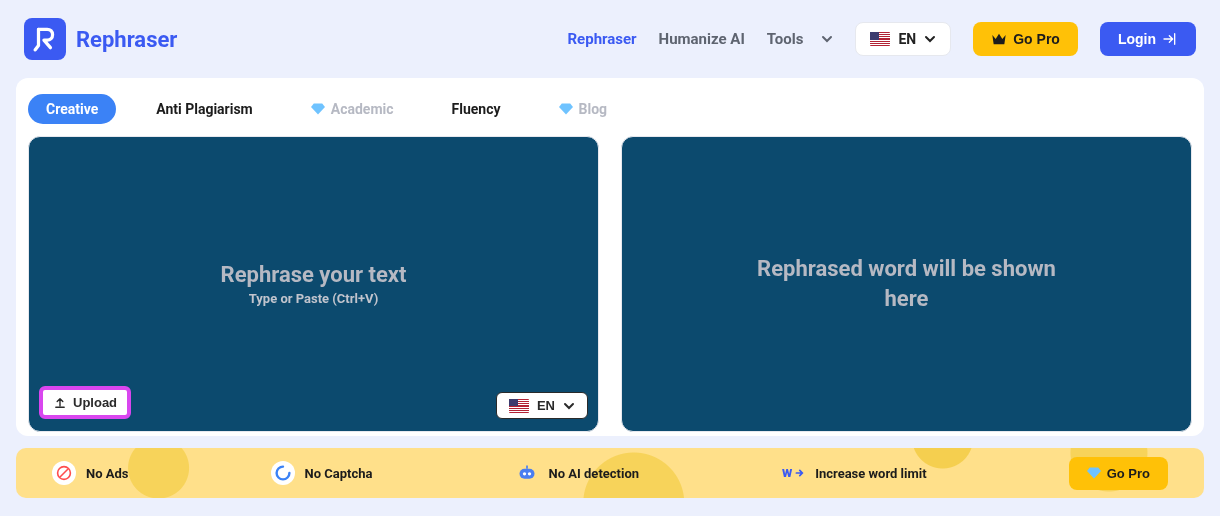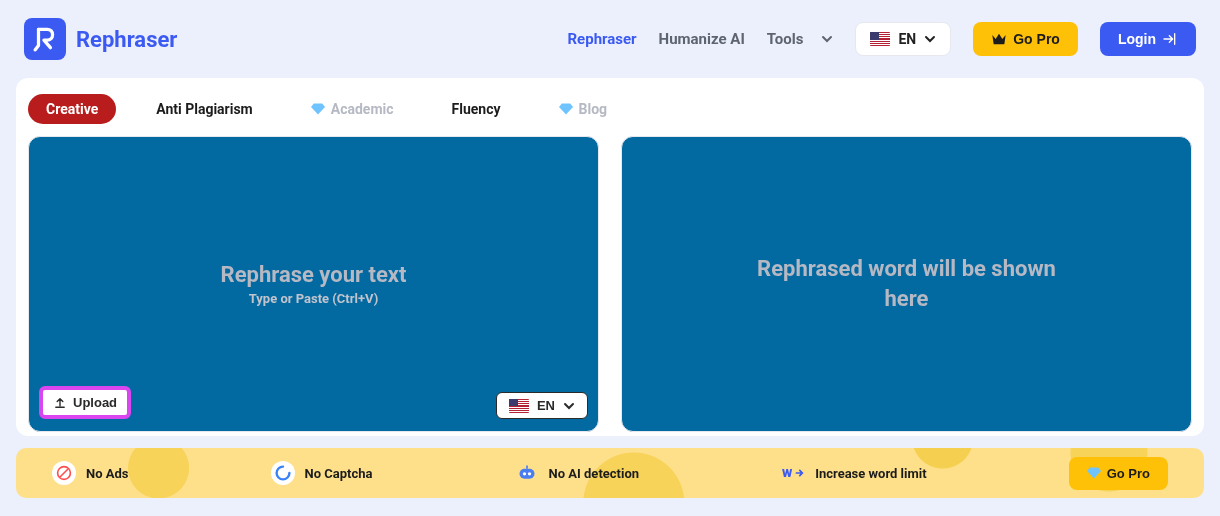--- a/index.html
+++ b/index.html
@@ -127,36 +127,36 @@
   font-size: 14px;
   font-weight: 700;
   color: #1c1c1c;
   padding: 7px 18px;
   border-radius: 18px;
   cursor: pointer;
   display: inline-flex;
   align-items: center;
   gap: 6px;
 }
-.tab.active { background: #b91c1c; color: #fff; }
+.tab.active { background: #3b82f6; color: #fff; }
 .tab.locked { color: #b6b9c3; }
 .diamond { width: 14px; height: 12px; display: inline-block; }
 
 .panels {
   display: flex;
   gap: 22px;
   padding: 0 2px;
 }
 .panel {
   flex: 1;
   border: 1px solid #e6e8ee;
   border-radius: 12px;
   height: 296px;
   position: relative;
-  background: #0369a1;
+  background: #0c4a6e;
 }
 .panel-center {
   position: absolute;
   inset: 0;
   display: flex;
   flex-direction: column;
   align-items: center;
   justify-content: center;
   text-align: center;
   color: #b6b9c3;

